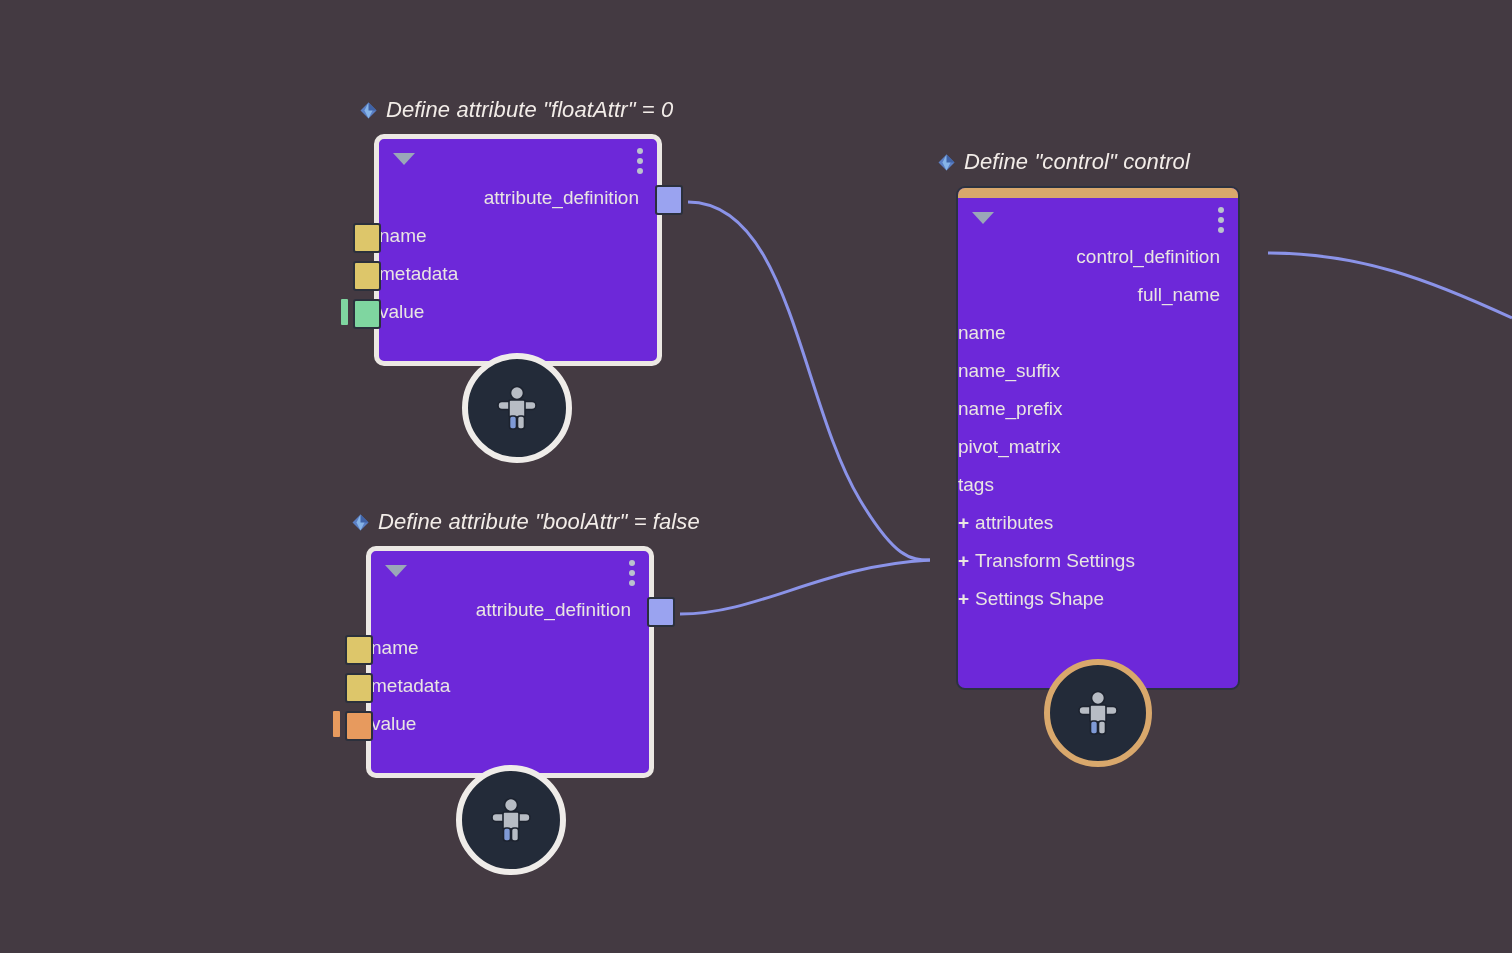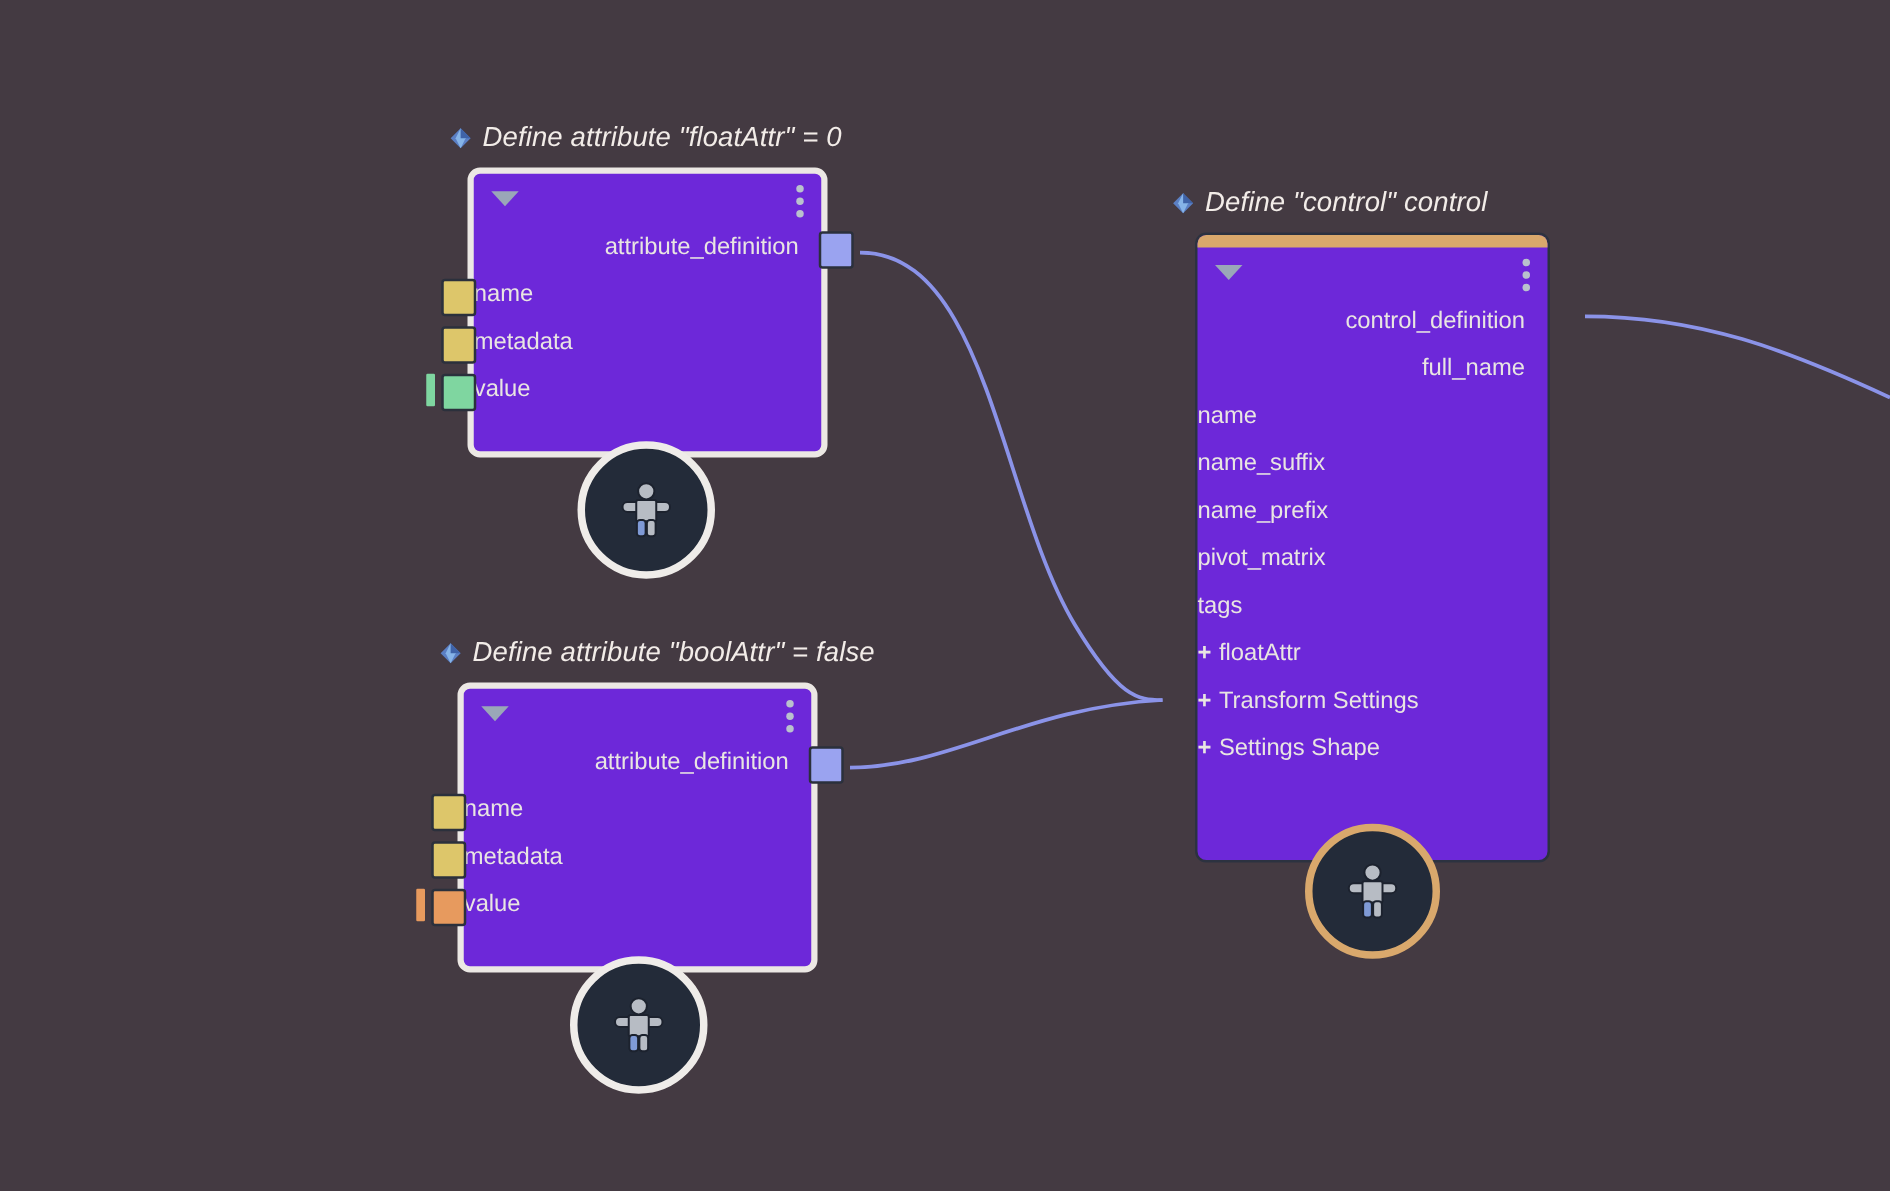--- a/index.html
+++ b/index.html
@@ -321,21 +321,21 @@
       <span class="in-label">pivot_matrix</span>
     </div>
     <div class="in-row">
       <span class="port in" style="top:6px; left:-28px; background:#ddc66a;"></span>
       <span class="in-label">tags</span>
     </div>
 
     <div class="in-row">
 
       <span class="plus">+</span>
-      <span class="in-label">floatAttr</span>
+      <span class="in-label">attributes</span>
     </div>
 
     <div class="in-row">
       <span class="plus">+</span>
       <span class="in-label">Transform Settings</span>
     </div>
     <div class="in-row">
       <span class="plus">+</span>
       <span class="in-label">Settings Shape</span>
     </div>

